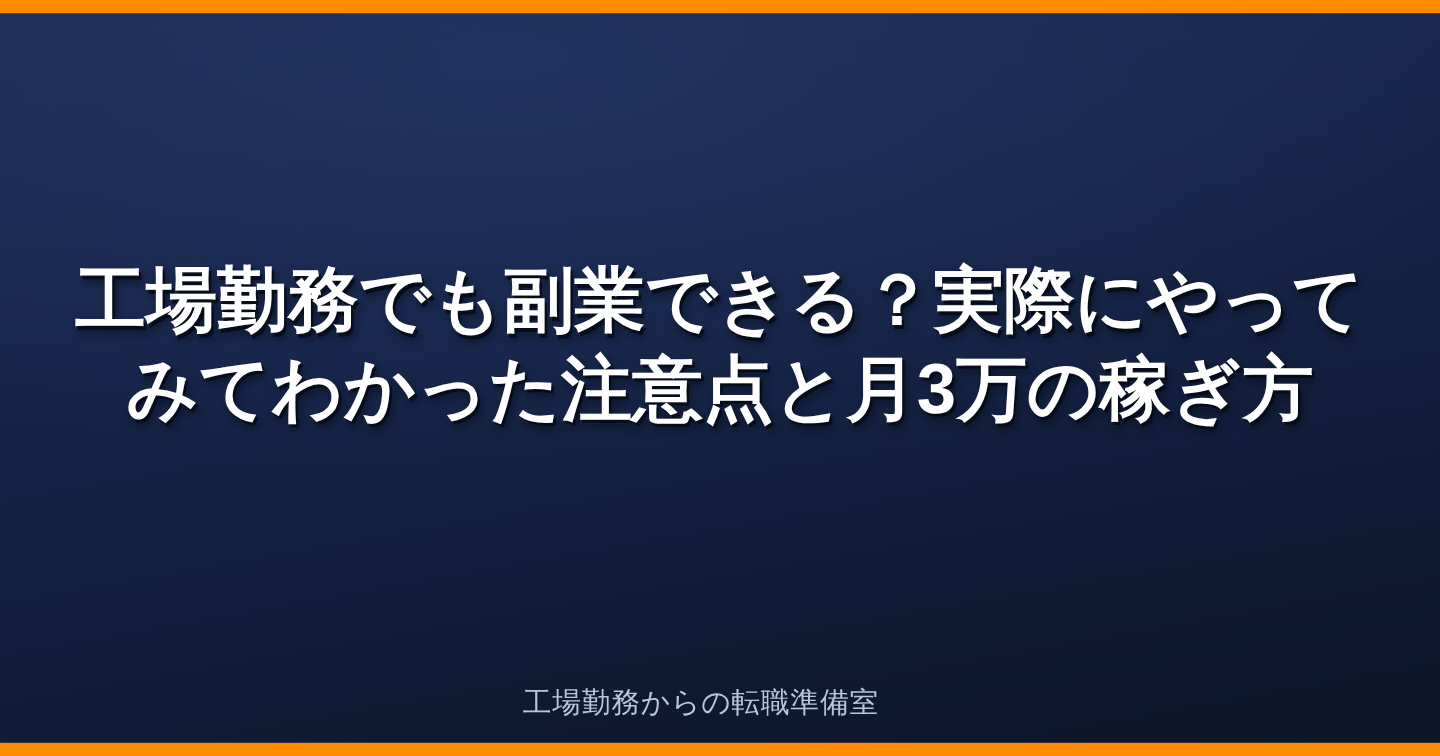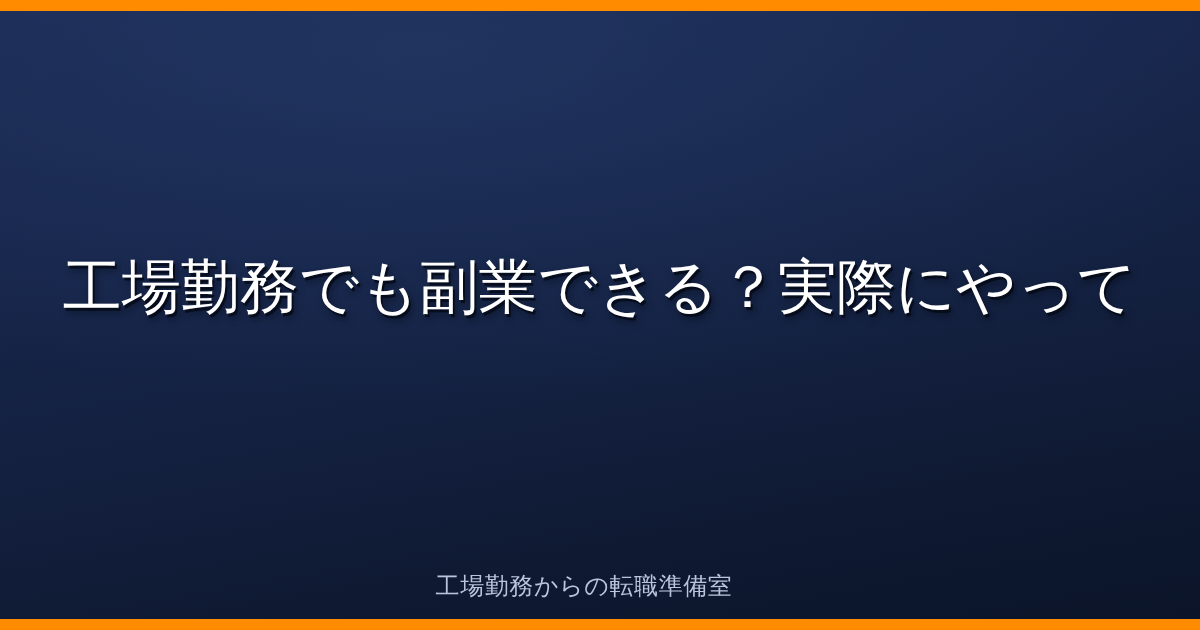--- a/index.html
+++ b/index.html
@@ -50,21 +50,21 @@
     width: 100%;
     text-align: center;
     transform: translateY(-28px);
   }
 
   .headline-line {
     display: block;
     color: #ffffff;
     font-size: 59px;
     line-height: 74px;
-    font-weight: normal;
+    font-weight: bold;
     letter-spacing: 0px;
     white-space: nowrap;
     text-shadow:
       2px 3px 0px rgba(4, 9, 20, 0.80),
       3px 5px 7px rgba(3, 7, 16, 0.55);
   }
 
   
   .site-name {
     position: absolute;
@@ -83,20 +83,21 @@
 </head>
 <body>
 
 <div id="og-card">
 
   <div class="accent-bar top"></div>
 
   <div class="headline">
     <div class="headline-inner">
       <span class="headline-line">工場勤務でも副業できる？実際にやって</span>
+      <span class="headline-line">みてわかった注意点と月3万の稼ぎ方</span>
     </div>
   </div>
 
   <div class="site-name">工場勤務からの転職準備室</div>
 
   <div class="accent-bar bottom"></div>
 
 </div>
 
 </body></html>

